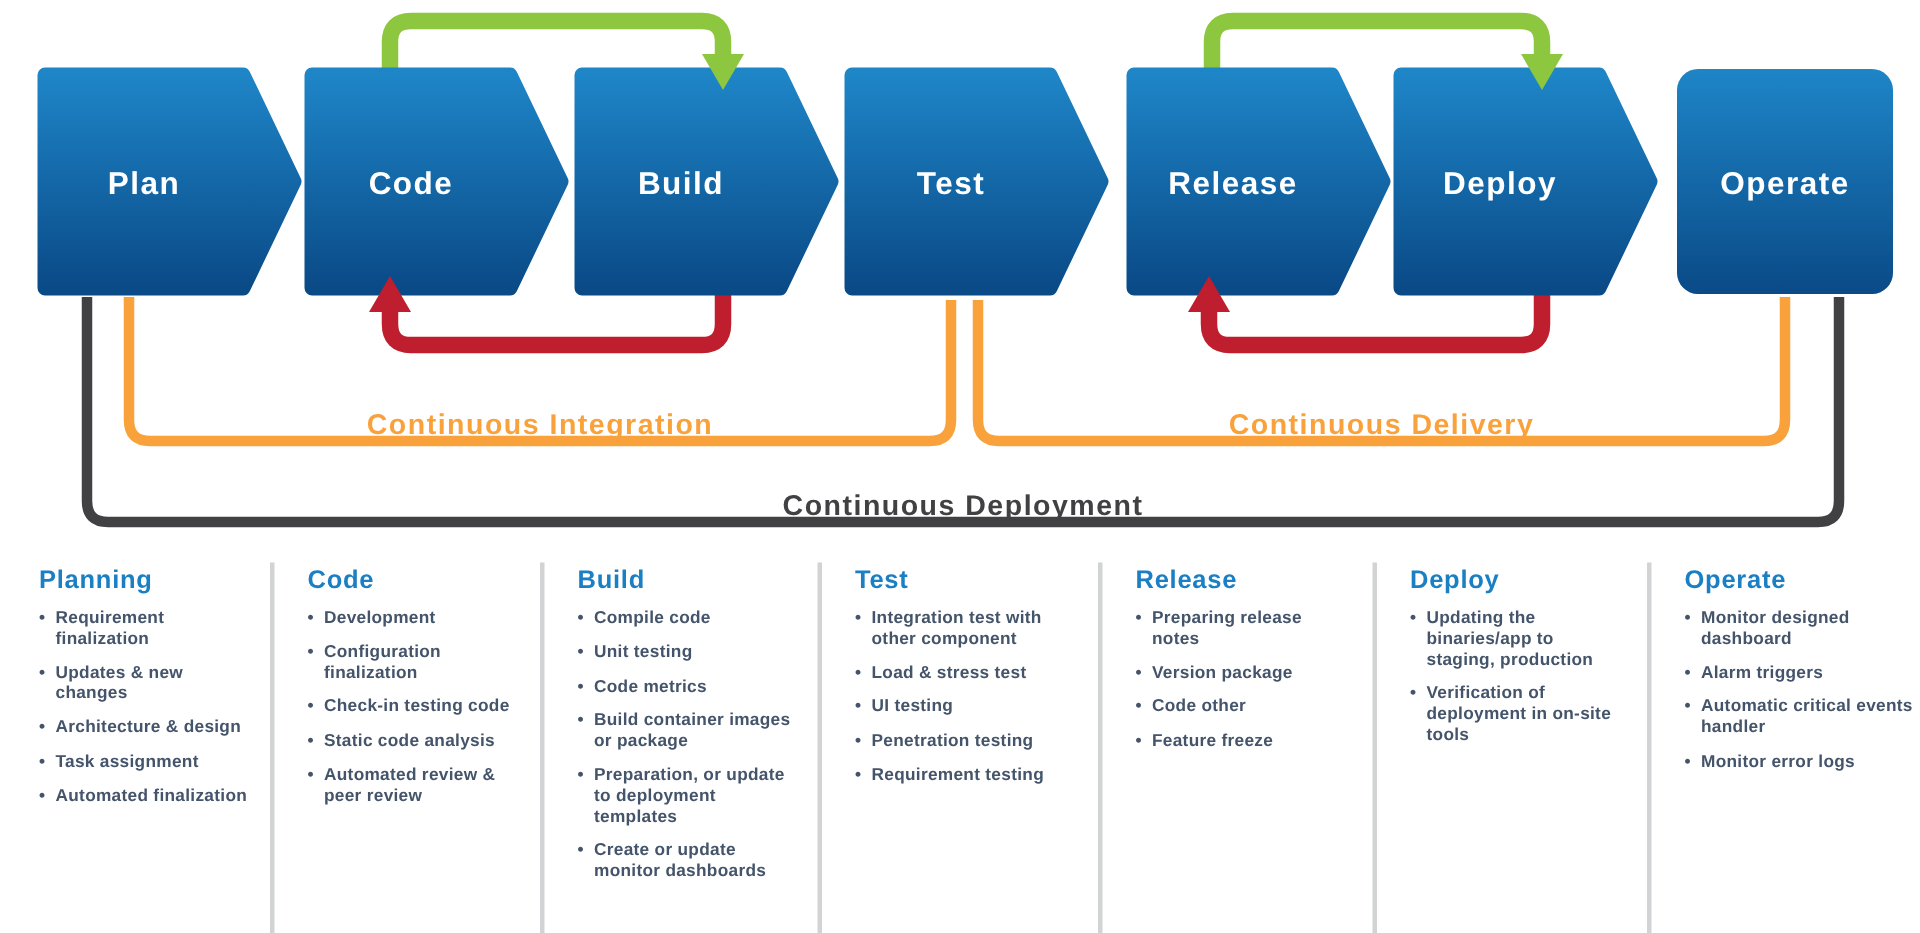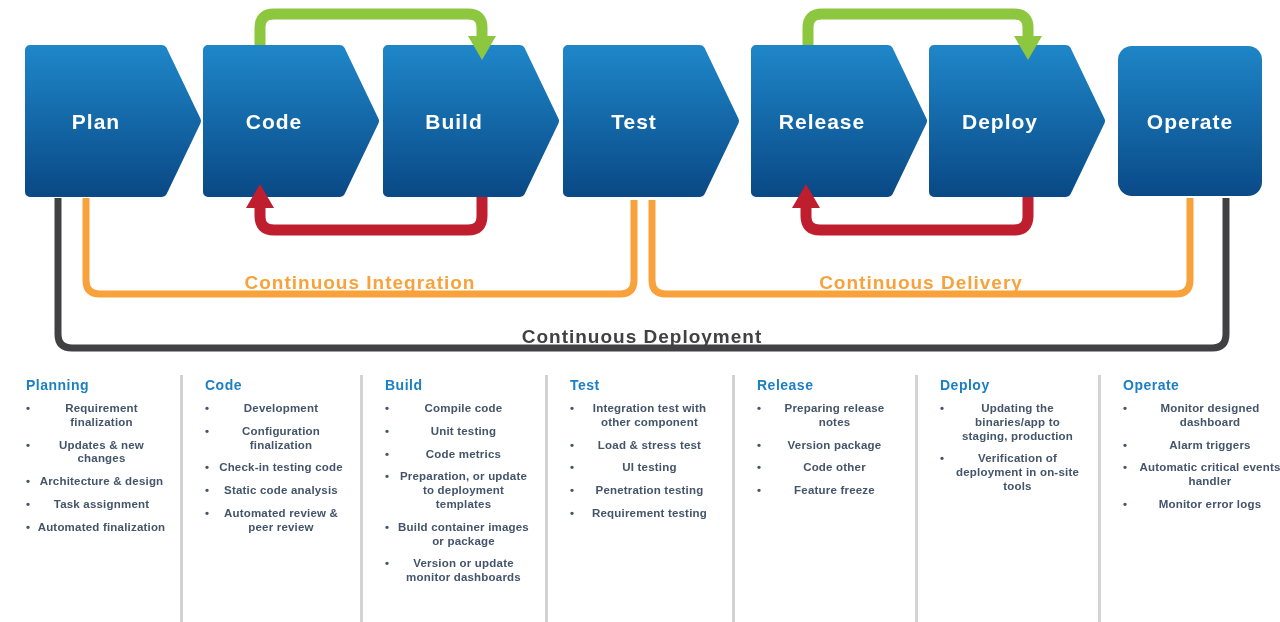--- a/index.html
+++ b/index.html
@@ -21,25 +21,25 @@
   .stage-label{fill:#ffffff;font-family:"Liberation Sans",sans-serif;
     font-size:21px;font-weight:bold;letter-spacing:1px;text-anchor:middle;}
   .bracket-label-orange{fill:var(--orange);font-family:"Liberation Sans",sans-serif;
     font-size:19px;font-weight:bold;letter-spacing:1px;text-anchor:middle;}
   .bracket-label-dark{fill:var(--dark);font-family:"Liberation Sans",sans-serif;
     font-size:19px;font-weight:bold;letter-spacing:1px;text-anchor:middle;}
   .columns{display:flex;width:1280px;height:247px;align-items:stretch;}
   .col{padding:2px 14px 0 22px;flex:0 0 auto;}
   .col:first-child{padding-left:6px;}
   .col + .col{border-left:3px solid var(--divider);}
-  .col-title{color:var(--header-blue);font-size:14px;font-weight:bold;
+  .col-title{color:var(--header-blue);font-size:17px;font-weight:bold;
     letter-spacing:0.5px;margin-bottom:9px;}
   .col ul{list-style:none;}
   .col li{position:relative;padding-left:11px;font-size:11.5px;font-weight:bold;
-    color:var(--body-text);line-height:1.2;margin-bottom:9px;letter-spacing:0.2px;text-align:center;}
+    color:var(--body-text);line-height:1.2;margin-bottom:9px;letter-spacing:0.2px;}
   .col li::before{content:"•";position:absolute;left:0;top:0;color:var(--body-text);}
   .w1{width:160px}.w2{width:180px}.w3{width:185px}.w4{width:187px}
   .w5{width:183px}.w6{width:183px}.w7{width:202px}
 </style>
 </head>
 <body>
 
 <div class="page">
 
   <svg class="diagram-svg" viewBox="0 0 1280 375">
@@ -108,23 +108,23 @@
         <li>Automated review &amp; peer review</li>
       </ul>
     </div>
 
     <div class="col w3">
       <div class="col-title">Build</div>
       <ul>
         <li>Compile code</li>
         <li>Unit testing</li>
         <li>Code metrics</li>
+        <li>Build container images or package</li>
         <li>Preparation, or update to deployment templates</li>
-        <li>Build container images or package</li>
-        <li>Version or update monitor dashboards</li>
+        <li>Create or update monitor dashboards</li>
       </ul>
     </div>
 
     <div class="col w4">
       <div class="col-title">Test</div>
       <ul>
         <li>Integration test with other component</li>
         <li>Load &amp; stress test</li>
         <li>UI testing</li>
         <li>Penetration testing</li>

